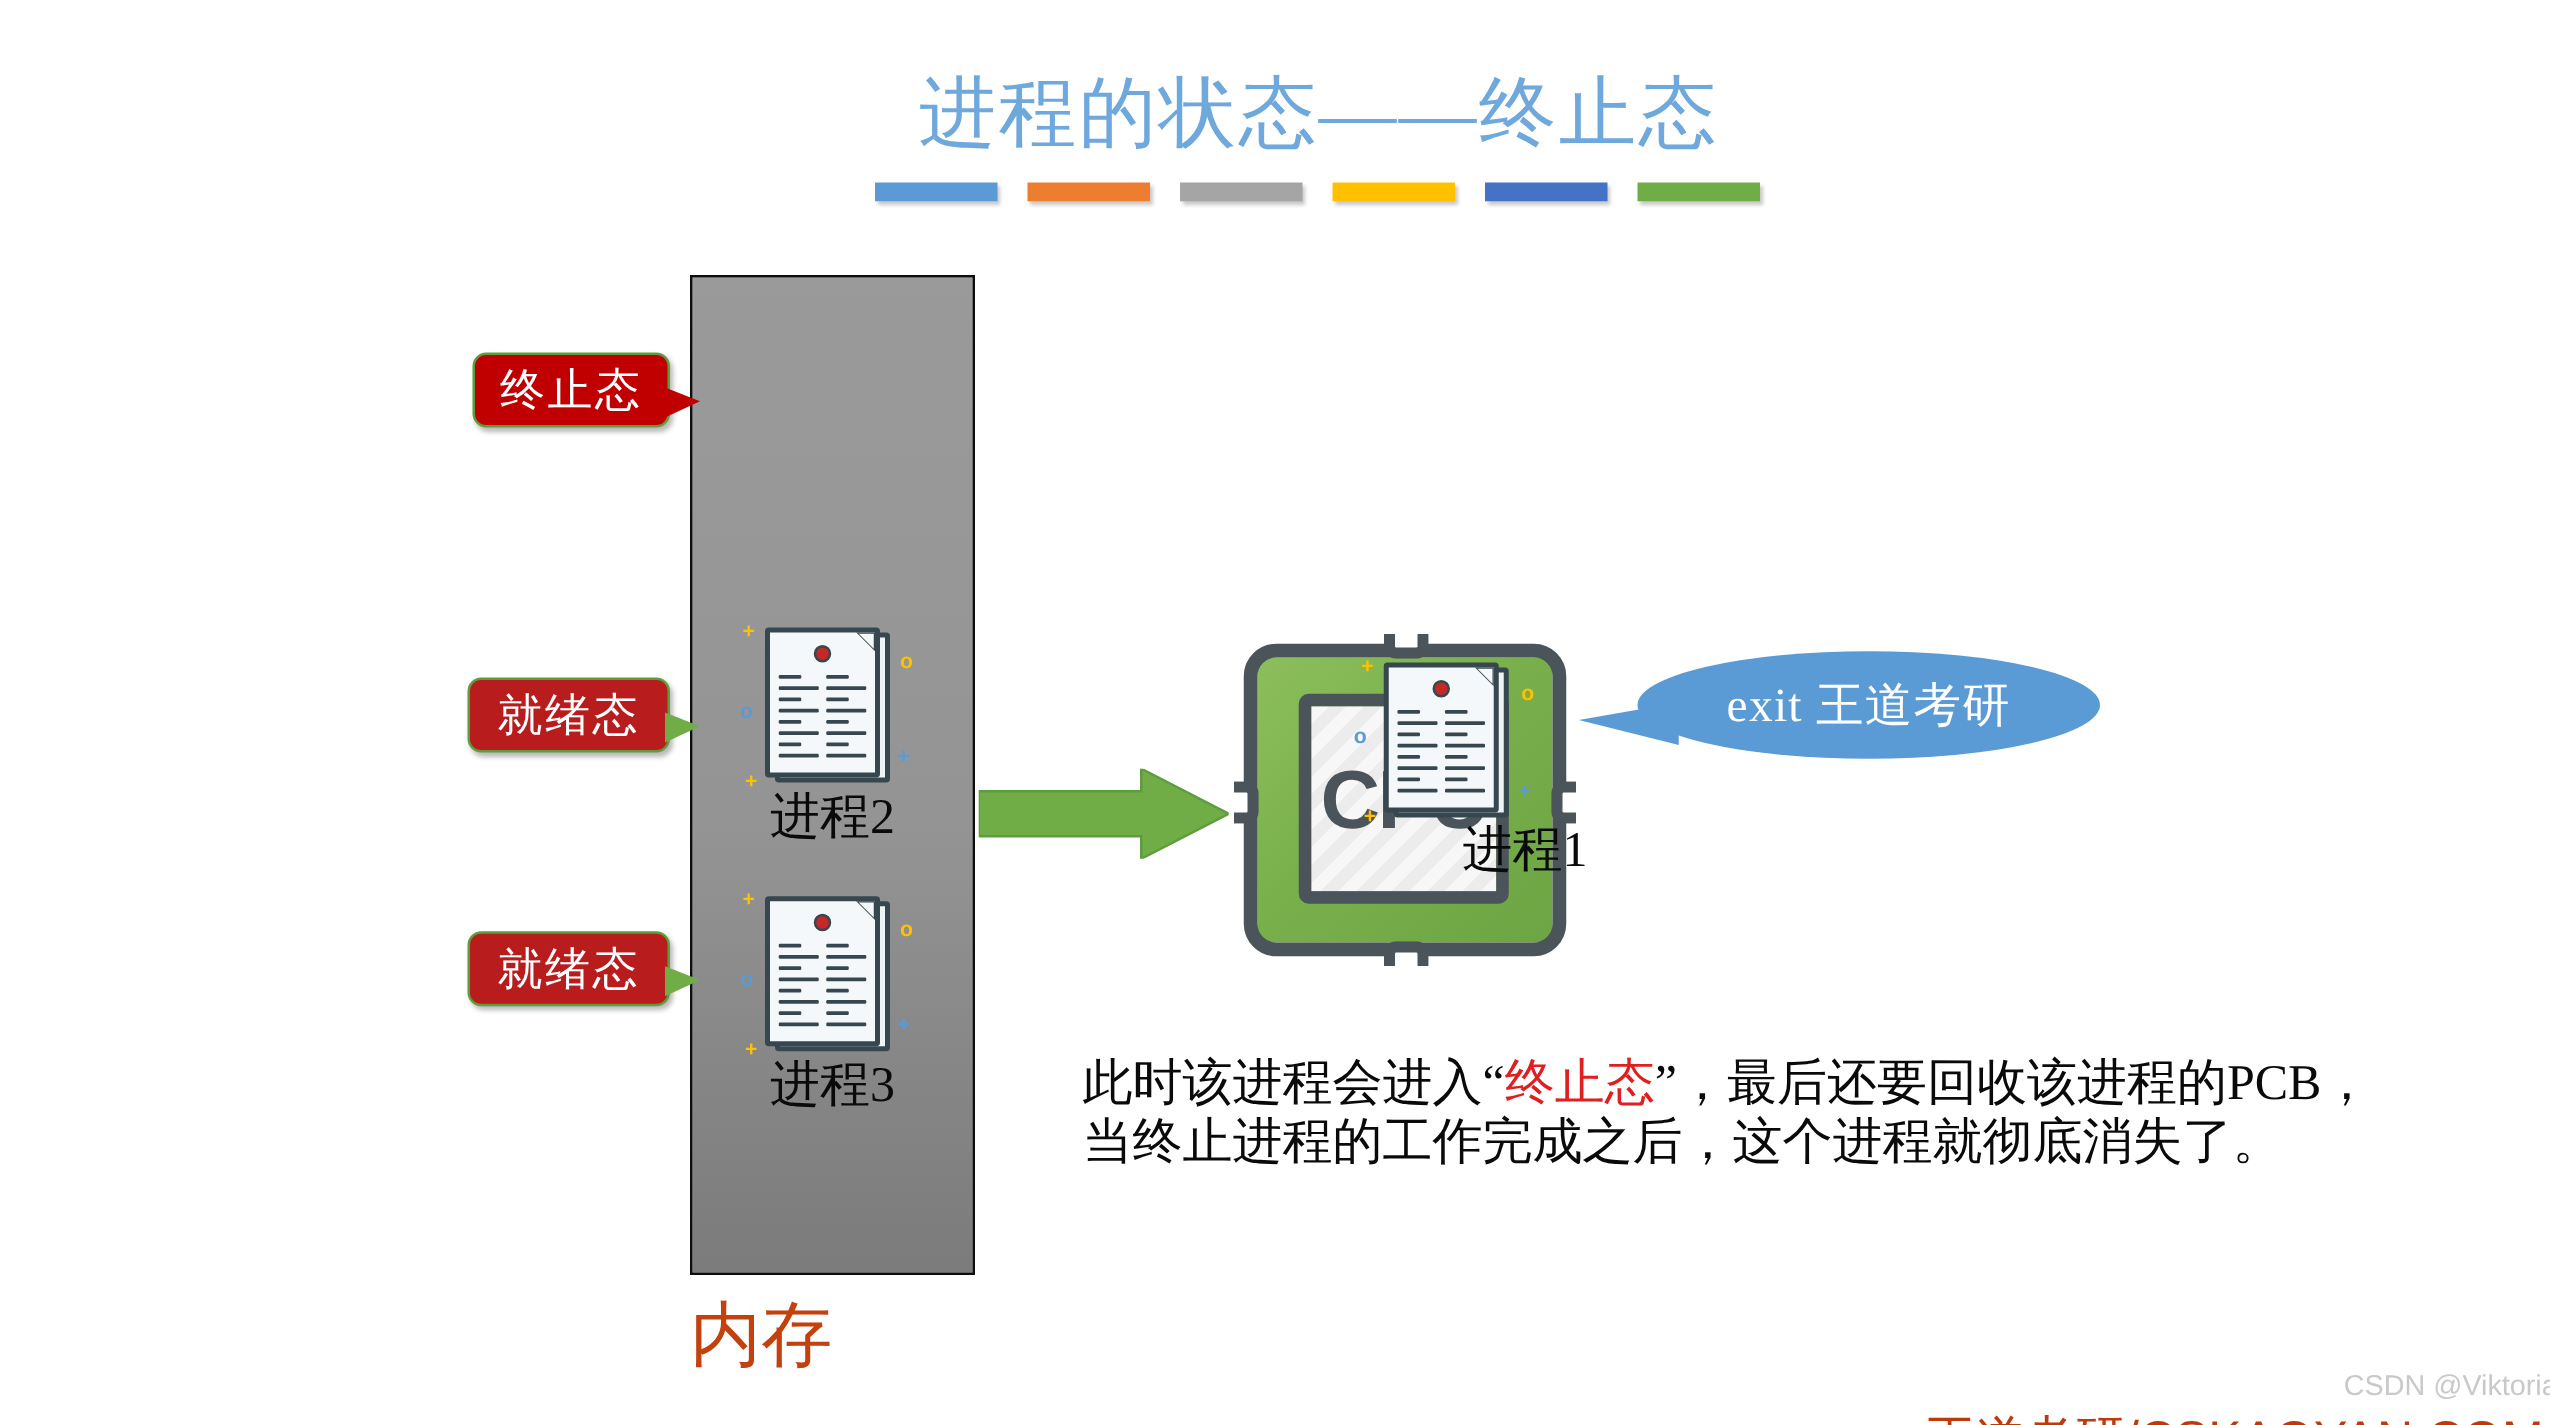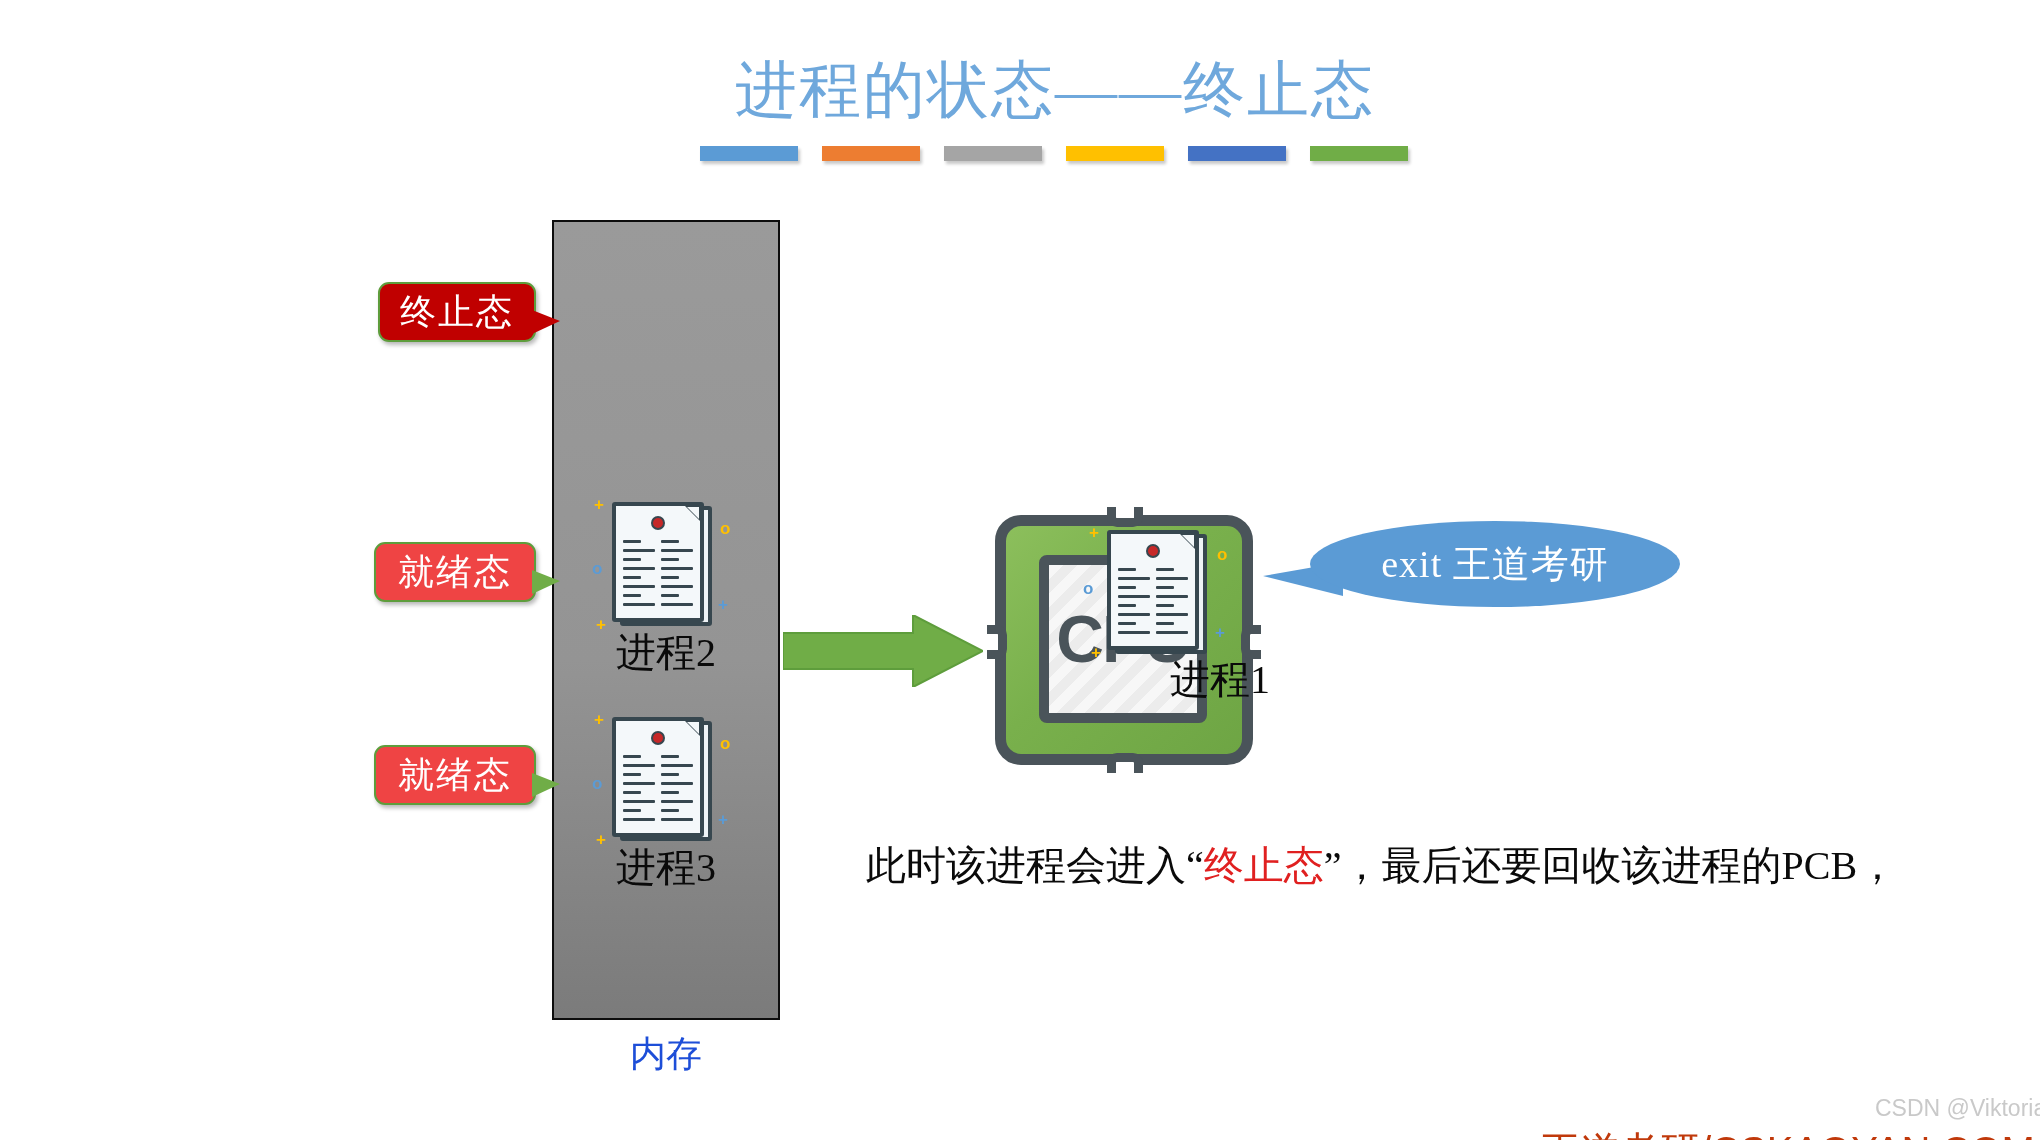--- a/index.html
+++ b/index.html
@@ -55,24 +55,24 @@
     height: 800px;
     background: linear-gradient(to bottom, #9a9a9a 0%, #949494 55%, #7b7b7b 100%);
     border: 2px solid #0d0d0d;
     box-sizing: border-box;
   }
   #memory-label {
     position: absolute;
     left: 552px;
     top: 1030px;
     width: 228px;
-    text-align: center;
+    text-align: left;
     font-family: "Liberation Serif", "DejaVu Serif", serif;
-    font-size: 36px;
-    color: #1d4ed8;
+    font-size: 57px;
+    color: #c2410c;
   }
 
   
   .callout {
     position: absolute;
     height: 60px;
     border-radius: 11px;
     box-sizing: border-box;
     display: flex;
     align-items: center;
@@ -106,21 +106,21 @@
     top: 24px;
     width: 0; height: 0;
     border-top: 14px solid transparent;
     border-bottom: 16px solid transparent;
     border-left: 31px solid #5E9D3C;
     z-index: -1;
   }
   .callout-ready {
     left: 374px;
     width: 162px;
-    background: #ef4444;
+    background: #b91c1c;
     border: 2px solid #5E9D3C;
   }
   .callout-ready .tip { border-left: 28px solid #70AD47; }
   #callout-ready-1 { top: 542px; }
   #callout-ready-2 { top: 745px; }
 
   
   .doc {
     position: absolute;
     width: 106px;
@@ -501,18 +501,21 @@
 
   <div id="exit-bubble-tail"></div>
   <div id="exit-bubble">
     <span>exit 王道考研</span>
   </div>
 
   <div id="body-text">
     <div>
       <span>此时该进程会进入“</span><span class="hl-red">终止态</span><span>”，最后还要回收该进程的PCB，</span>
     </div>
+    <div>
+      <span>当终止进程的工作完成之后，这个进程就彻底消失了。</span>
+    </div>
   </div>
 
   <div id="footer-brand">王道考研/CSKAOYAN.COM</div>
   <div id="footer-watermark">CSDN @Viktoriae</div>
 
 </div>
 
 </body></html>

